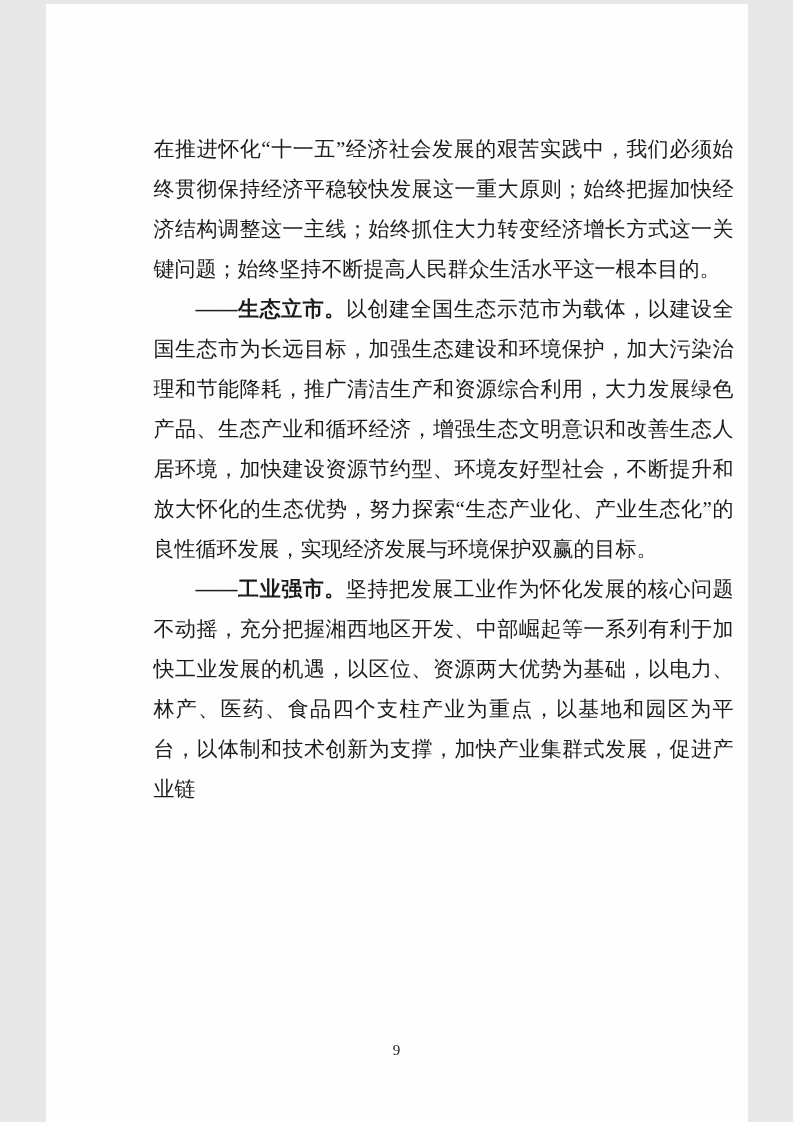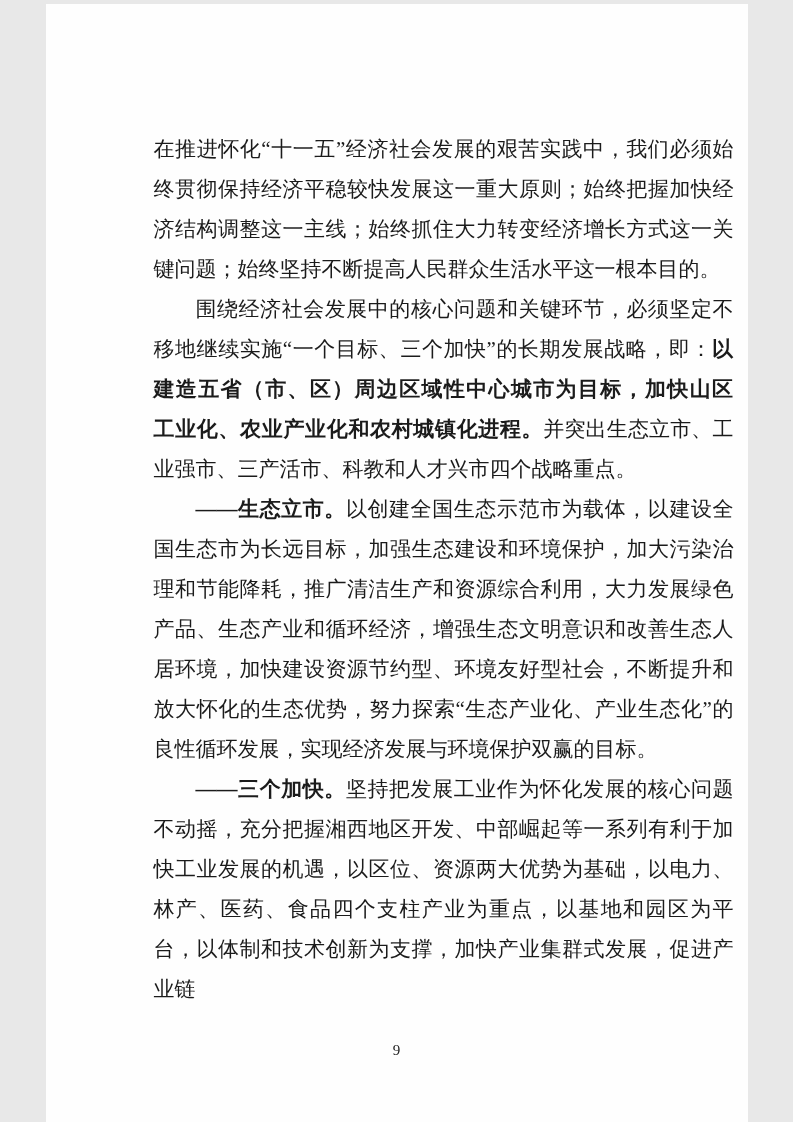--- a/index.html
+++ b/index.html
@@ -63,22 +63,21 @@
 </style>
 </head>
 <body>
 
 <div class="page">
   <div class="content">
 
     <p><span>在推进怀化“十一五”经济社会发展的艰苦实践中，我们必须始终贯彻保持经济平稳较快发展这一重大原则；始终把握加快经济结构调整这一主线；始终抓住大力转变经济增长方式这一关键问题；始终坚持不断提高人民群众生活水平这一根本目的。</span></p>
 
 
-    <p class="para-indent"><span>围绕经济社会发展中的核心问题和关键环节，必须坚定不移地继续实施“一个目标、三个加快”的长期发展战略，即：</span><span class="run-bold-hei">以建造五省（市、区）周边区域性中心城市为目标，加快山区工业化、农业产业化和农村城镇化进程。</span><span>并突出生态立市、工业强市、三产活市、科教和人才兴市四个战略重点。</span></p>
 
     <p class="para-indent"><span class="run-bold-lead">——生态立市。</span><span>以创建全国生态示范市为载体，以建设全国生态市为长远目标，加强生态建设和环境保护，加大污染治理和节能降耗，推广清洁生产和资源综合利用，大力发展绿色产品、生态产业和循环经济，增强生态文明意识和改善生态人居环境，加快建设资源节约型、环境友好型社会，不断提升和放大怀化的生态优势，努力探索“生态产业化、产业生态化”的良性循环发展，实现经济发展与环境保护双赢的目标。</span></p>
 
-    <p class="para-indent"><span class="run-bold-lead">——三个加快。</span><span>坚持把发展工业作为怀化发展的核心问题不动摇，充分把握湘西地区开发、中部崛起等一系列有利于加快工业发展的机遇，以区位、资源两大优势为基础，以电力、林产、医药、食品四个支柱产业为重点，以基地和园区为平台，以体制和技术创新为支撑，加快产业集群式发展，促进产业链</span></p>
+    <p class="para-indent"><span class="run-bold-lead">——工业强市。</span><span>坚持把发展工业作为怀化发展的核心问题不动摇，充分把握湘西地区开发、中部崛起等一系列有利于加快工业发展的机遇，以区位、资源两大优势为基础，以电力、林产、医药、食品四个支柱产业为重点，以基地和园区为平台，以体制和技术创新为支撑，加快产业集群式发展，促进产业链</span></p>
 
   </div>
 
   <div class="page-number">9</div>
 </div>
 
 </body></html>

